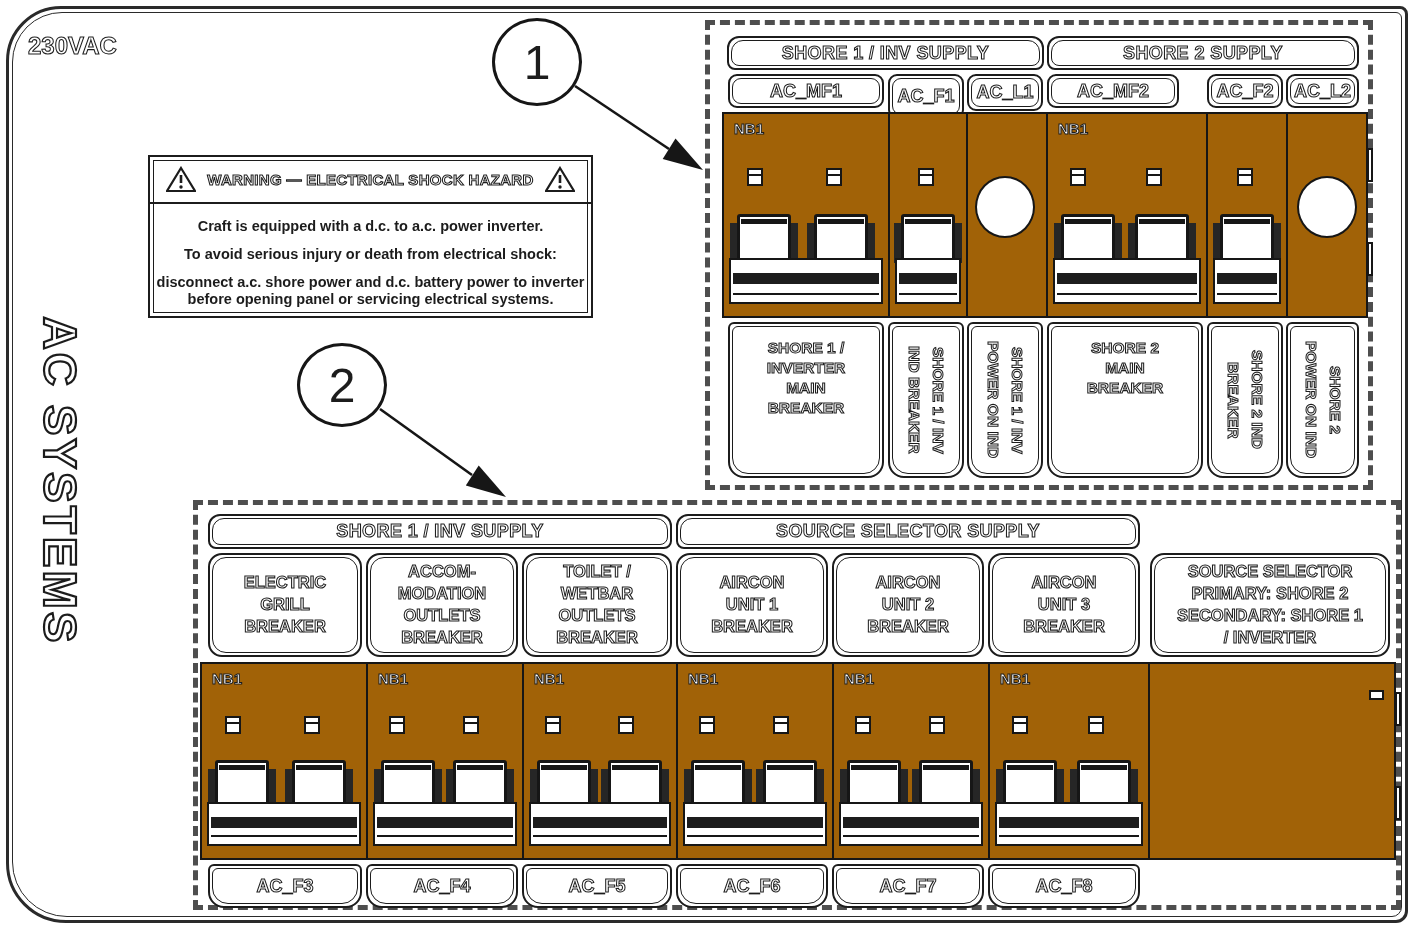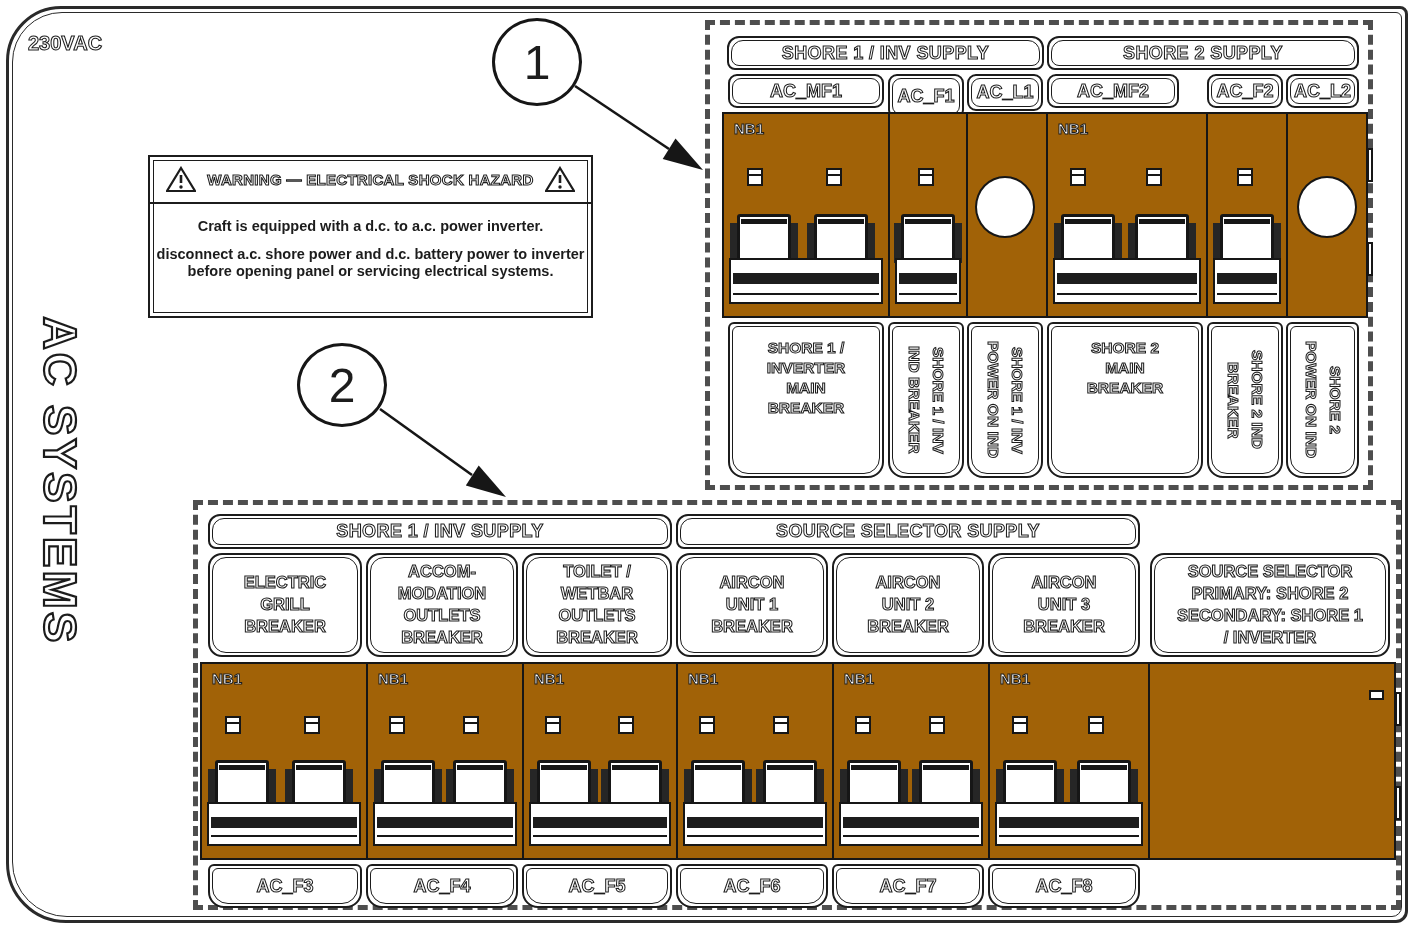--- a/index.html
+++ b/index.html
@@ -67,21 +67,21 @@
            display:flex;align-items:center;justify-content:center;font-size:48px;font-weight:400}
   svg.overlay{position:absolute;left:0;top:0;pointer-events:none}
 </style>
 </head>
 <body>
 
 <div id="stage">
 
   <div class="frame"></div>
 
-  <div class="abs ol" style="left:28px;top:32px;font-size:20px">230VAC</div>
+  <div class="abs ol" style="left:28px;top:32px;font-size:24px">230VAC</div>
 
   <svg class="abs" style="left:30px;top:316px" width="66" height="330" viewBox="0 0 66 330">
     <text transform="rotate(90)" x="165" y="-14" text-anchor="middle" font-family="Liberation Sans, sans-serif" font-size="46" font-weight="bold" fill="#ffffff" stroke="#1c1c1c" stroke-width="2.2" letter-spacing="3">AC SYSTEMS</text>
   </svg>
 
   <div class="warn">
     <div class="warn-head">
       <svg width="30" height="27" viewBox="0 0 30 27">
         <polygon points="15,2 29,25 1,25" fill="none" stroke="#1c1c1c" stroke-width="2.2"></polygon>
         <line x1="15" y1="9" x2="15" y2="17" stroke="#1c1c1c" stroke-width="2.6"></line>
@@ -89,20 +89,21 @@
       </svg>
       <span class="warn-title ol">WARNING — ELECTRICAL SHOCK HAZARD</span>
       <svg width="30" height="27" viewBox="0 0 30 27">
         <polygon points="15,2 29,25 1,25" fill="none" stroke="#1c1c1c" stroke-width="2.2"></polygon>
         <line x1="15" y1="9" x2="15" y2="17" stroke="#1c1c1c" stroke-width="2.6"></line>
         <circle cx="15" cy="21" r="1.7" fill="#1c1c1c"></circle>
       </svg>
     </div>
     <div class="warn-body">
       <p>Craft is equipped with a d.c. to a.c. power inverter.</p>
+      <p>To avoid serious injury or death from electrical shock:</p>
       <p class="pre">disconnect a.c. shore power and d.c. battery power to inverter
 before opening panel or servicing electrical systems.</p>
     </div>
   </div>
 
   <div class="callout" style="left:492px;top:18px;width:90px;height:88px">
       <span>1</span>
     </div>
   <div class="callout" style="left:297px;top:343px;width:90px;height:84px">
       <span>2</span>

